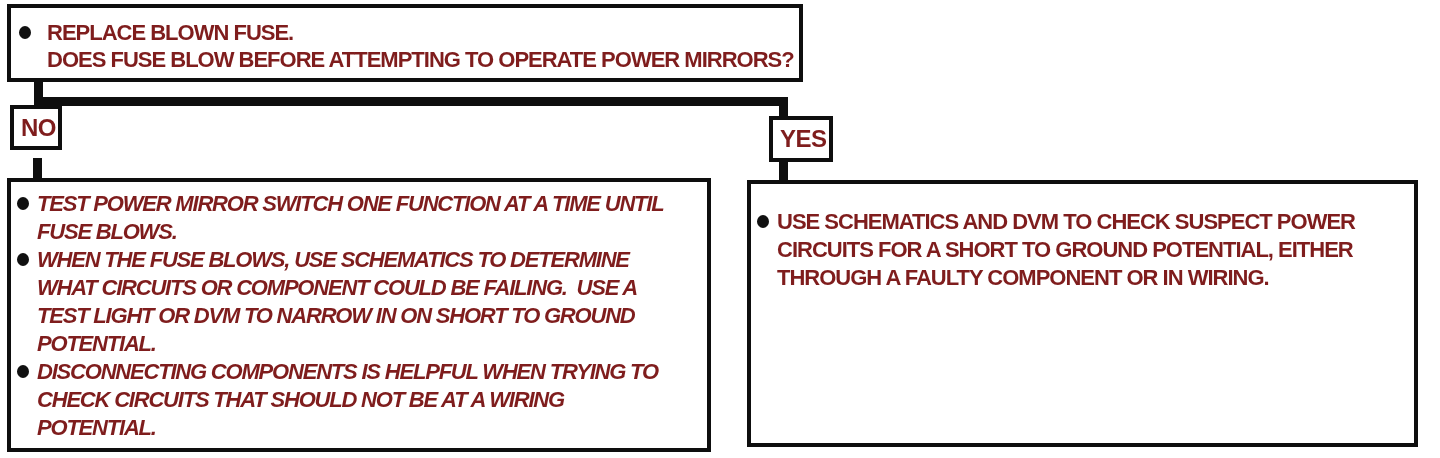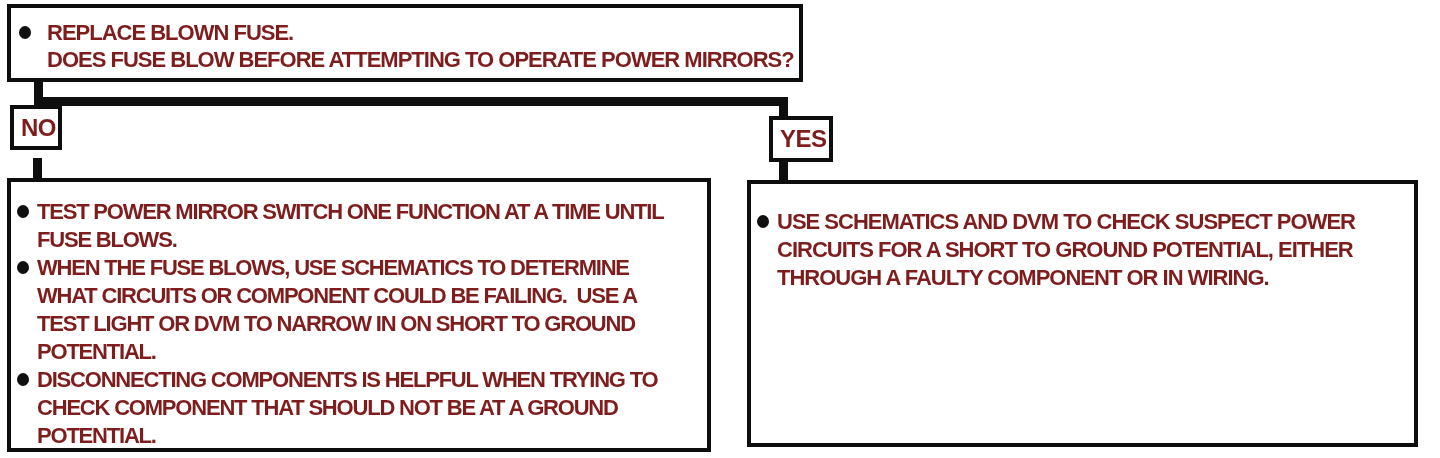--- a/index.html
+++ b/index.html
@@ -83,21 +83,22 @@
   .branch-box {
     font-size: 22px;
     line-height: 28px;
   }
   .branch-box .bullet-row { gap: 8px; }
   .left-box {
     left: 7px;
     top: 178px;
     width: 704px;
     height: 274px;
-    padding: 16px 4px 4px 6px;
+    padding: 8px 4px 4px 6px;
+    font-style: italic;
   }
   .right-box {
     left: 747px;
     top: 180px;
     width: 671px;
     height: 267px;
     padding: 24px 4px 4px 6px;
   }
   .right-box .bullet-text { letter-spacing: -1.0px; }
   
@@ -142,21 +143,21 @@
     <div class="bullet-row">
       <span class="bullet-dot"></span>
       <span class="bullet-text">WHEN THE FUSE BLOWS, USE SCHEMATICS TO DETERMINE
 WHAT CIRCUITS OR COMPONENT COULD BE FAILING.  USE A
 TEST LIGHT OR DVM TO NARROW IN ON SHORT TO GROUND
 POTENTIAL.</span>
     </div>
     <div class="bullet-row">
       <span class="bullet-dot"></span>
       <span class="bullet-text">DISCONNECTING COMPONENTS IS HELPFUL WHEN TRYING TO
-CHECK COMPONENT THAT SHOULD NOT BE AT A GROUND
+CHECK CIRCUITS THAT SHOULD NOT BE AT A WIRING
 POTENTIAL.</span>
     </div>
   </div>
 
   <div class="node branch-box right-box">
     <div class="bullet-row">
       <span class="bullet-dot"></span>
       <span class="bullet-text">USE SCHEMATICS AND DVM TO CHECK SUSPECT POWER
 CIRCUITS FOR A SHORT TO GROUND POTENTIAL, EITHER
 THROUGH A FAULTY COMPONENT OR IN WIRING.</span>

